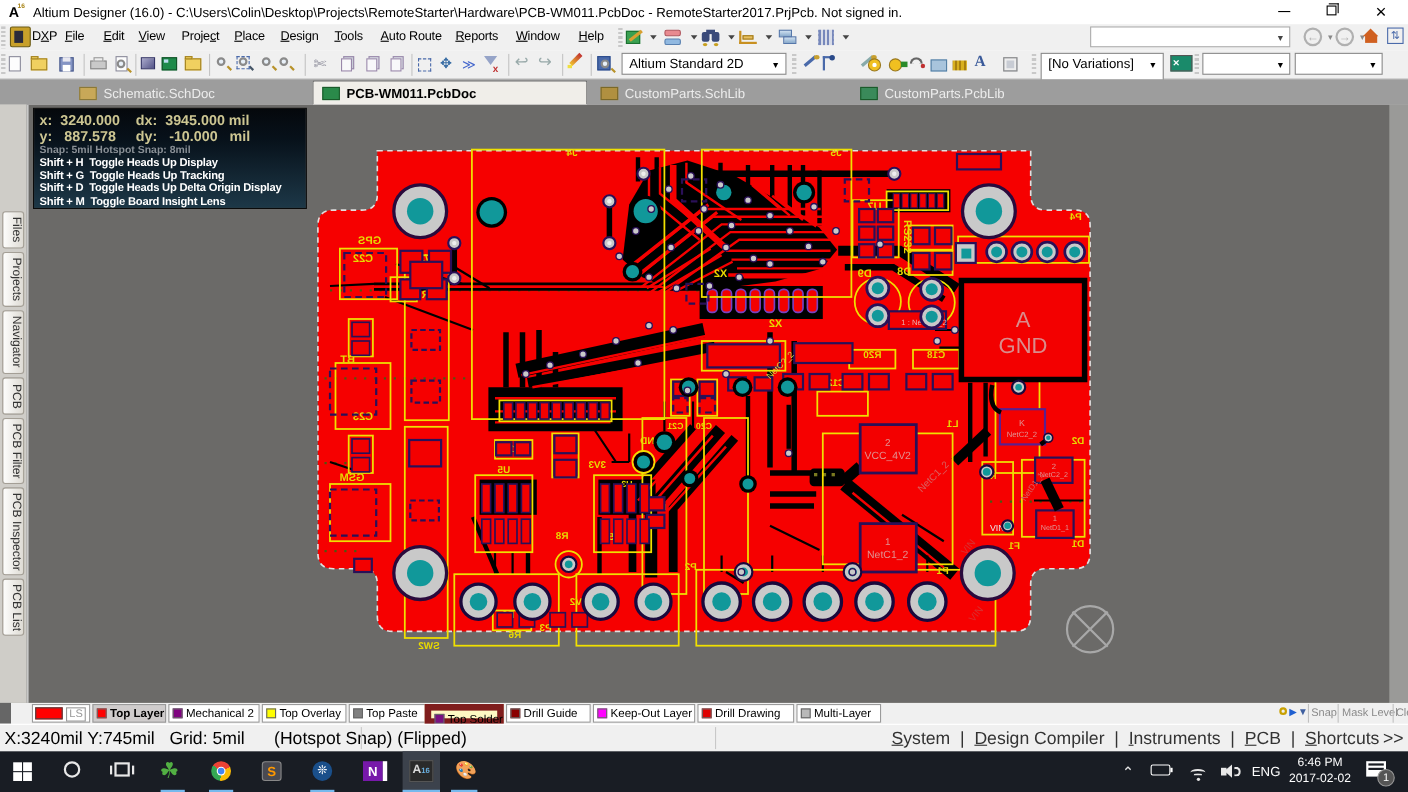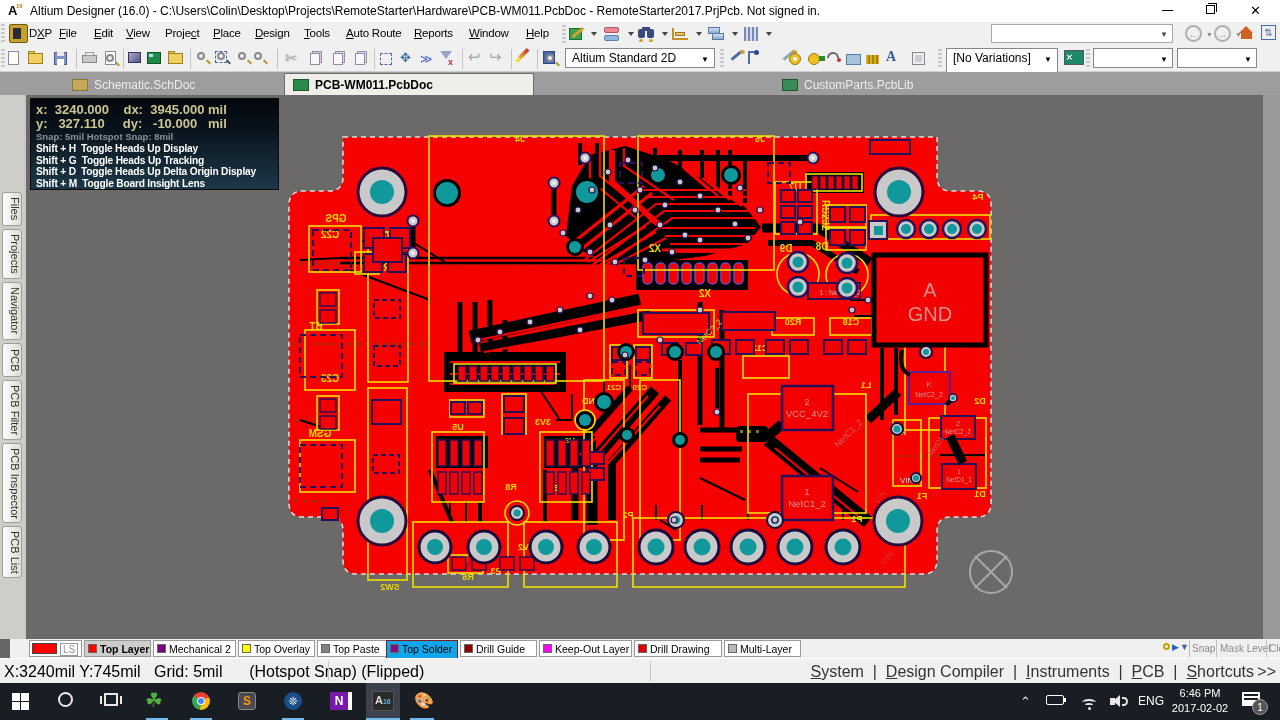--- a/index.html
+++ b/index.html
@@ -507,21 +507,21 @@
     <circle cx="868" cy="300" r="3" fill="#c9c9c9" stroke="#2a1058" stroke-width="1.2"></circle>
     <circle cx="852" cy="310" r="3" fill="#c9c9c9" stroke="#2a1058" stroke-width="1.2"></circle>
     <g stroke="#a8a8a8" fill="none" stroke-width="2">
       <circle cx="991" cy="572" r="21"></circle>
       <path d="M975,556 L1007,588 M1007,556 L975,588"></path>
     </g>
   </svg>
 
 <div style="position:absolute;left:30px;top:98px;width:249px;height:92px;background:linear-gradient(#05080c,#07111a 30%,#1d3848);border:1px solid #0a0a0a;overflow:hidden">
 <div style="position:absolute;left:5px;top:3px;font-size:13px;font-weight:bold;color:#cdc692;white-space:pre">x:  3240.000    dx:  3945.000 mil</div>
-<div style="position:absolute;left:5px;top:17px;font-size:13px;font-weight:bold;color:#cdc692;white-space:pre">y:   327.110     dy:   -10.000   mil</div>
+<div style="position:absolute;left:5px;top:17px;font-size:13px;font-weight:bold;color:#cdc692;white-space:pre">y:   887.578     dy:   -10.000   mil</div>
 <div style="position:absolute;left:5px;top:32px;font-size:9.5px;font-weight:bold;color:#8a9096">Snap: 5mil Hotspot Snap: 8mil</div>
 <div style="position:absolute;left:5px;top:44px;font-size:10.2px;font-weight:bold;color:#fff;line-height:11.6px;white-space:pre;letter-spacing:-0.2px">Shift + H  Toggle Heads Up Display
 Shift + G  Toggle Heads Up Tracking
 Shift + D  Toggle Heads Up Delta Origin Display
 Shift + M  Toggle Board Insight Lens</div>
 </div>
 
 <div class="abs" style="left:0;top:0;width:1280px;height:22px;background:#fff;font-size:12px;color:#000">
  <div style="position:absolute;left:8px;top:3px;width:16px;height:16px;font-weight:bold;font-size:13px;color:#000">A<span style="position:absolute;left:8px;top:0px;font-size:6px;color:#a88418">16</span></div>
  <div style="position:absolute;left:30px;top:4px">Altium Designer (16.0) - C:\Users\Colin\Desktop\Projects\RemoteStarter\Hardware\PCB-WM011.PcbDoc - RemoteStarter2017.PrjPcb. Not signed in.</div>
@@ -665,20 +665,21 @@
     <div style="position:absolute;left:1086px;top:3px;width:4px;height:20px;background:repeating-linear-gradient(#c8c8c8 0 2px,#f0f0f0 2px 4px)"></div>
     <div style="position:absolute;left:1093px;top:2px;width:80px;height:20px;background:#fff;border:1px solid #888"></div>
     <div style="position:absolute;left:1160px;top:9px;font-size:8px">▼</div>
     <div style="position:absolute;left:1177px;top:2px;width:80px;height:20px;background:#fff;border:1px solid #888"></div>
     <div style="position:absolute;left:1244px;top:9px;font-size:8px">▼</div>
   </div>
 
 <div class="abs" style="left:0;top:72px;width:1280px;height:23px;background:#9d9d9d">
  <div style="position:absolute;left:64px;top:2px;height:21px;width:216px;font-size:12px;color:#ececec;padding:4px 8px 0 30px;white-space:nowrap">Schematic.SchDoc<span style="position:absolute;left:8px;top:5px;width:16px;height:12px;background:#c8a858;border:1px solid #8a7838"></span></div>
  <div style="position:absolute;left:284px;top:1px;height:22px;width:250px;background:#f0eee9;color:#000;font-weight:bold;font-size:12px;border:1px solid #6e6e6e;border-bottom:none;border-radius:2px 2px 0 0;padding:4px 8px 0 30px;white-space:nowrap">PCB-WM011.PcbDoc<span style="position:absolute;left:8px;top:5px;width:16px;height:12px;background:#2a8a4a;border:1px solid #1a5a2a"></span></div>
+ <div style="position:absolute;left:538px;top:2px;height:21px;width:232px;font-size:12px;color:#ececec;padding:4px 8px 0 30px;white-space:nowrap">CustomParts.SchLib<span style="position:absolute;left:8px;top:5px;width:16px;height:12px;background:#b09040;border:1px solid #7a6828"></span></div>
  <div style="position:absolute;left:774px;top:2px;height:21px;width:238px;font-size:12px;color:#ececec;padding:4px 8px 0 30px;white-space:nowrap">CustomParts.PcbLib<span style="position:absolute;left:8px;top:5px;width:16px;height:12px;background:#3a8a5a;border:1px solid #1a5a2a"></span></div>
 </div>
 
 <div class="abs" style="left:0;top:95px;width:24px;height:544px;background:#cfcdc8">
     <div style="position:absolute;left:2px;top:97px;width:20px;height:34px;background:linear-gradient(90deg,#fdfdfc,#dedbd4);border:1px solid #a49f96;border-radius:3px;font-size:11px;color:#333;writing-mode:vertical-rl;text-align:center;overflow:hidden">Files</div>
     <div style="position:absolute;left:2px;top:134px;width:20px;height:50px;background:linear-gradient(90deg,#fdfdfc,#dedbd4);border:1px solid #a49f96;border-radius:3px;font-size:11px;color:#333;writing-mode:vertical-rl;text-align:center;overflow:hidden">Projects</div>
     <div style="position:absolute;left:2px;top:187px;width:20px;height:58px;background:linear-gradient(90deg,#fdfdfc,#dedbd4);border:1px solid #a49f96;border-radius:3px;font-size:11px;color:#333;writing-mode:vertical-rl;text-align:center;overflow:hidden">Navigator</div>
     <div style="position:absolute;left:2px;top:248px;width:20px;height:34px;background:linear-gradient(90deg,#fdfdfc,#dedbd4);border:1px solid #a49f96;border-radius:3px;font-size:11px;color:#333;writing-mode:vertical-rl;text-align:center;overflow:hidden">PCB</div>
     <div style="position:absolute;left:2px;top:285px;width:20px;height:60px;background:linear-gradient(90deg,#fdfdfc,#dedbd4);border:1px solid #a49f96;border-radius:3px;font-size:11px;color:#333;writing-mode:vertical-rl;text-align:center;overflow:hidden">PCB Filter</div>
     <div style="position:absolute;left:2px;top:348px;width:20px;height:80px;background:linear-gradient(90deg,#fdfdfc,#dedbd4);border:1px solid #a49f96;border-radius:3px;font-size:11px;color:#333;writing-mode:vertical-rl;text-align:center;overflow:hidden">PCB Inspector</div>
@@ -688,21 +689,21 @@
 
 <div class="abs" style="left:0;top:639px;width:1280px;height:19px;background:#f0f0f0;font-size:12px">
  <div style="position:absolute;left:0px;top:0;width:10px;height:19px;background:#666"></div>
  <div style="position:absolute;left:29px;top:1px;width:53px;height:17px;background:#fff;border:1px solid #9a9a9a"></div>
  <div style="position:absolute;left:32px;top:4px;width:25px;height:11px;background:#ff0000;border:1px solid #444"></div>
  <div style="position:absolute;left:60px;top:4px;border:1px solid #999;padding:0 2px;color:#999;font-size:10px;line-height:11px">LS</div>
  <div style="position:absolute;left:84px;top:1px;width:67px;height:17px;background:#cfcccc;border:1px solid #9a9a9a;font-size:10.5px;font-weight:bold;color:#000;padding:2px 0 0 15px;white-space:nowrap"><span style="position:absolute;left:3px;top:3px;width:9px;height:9px;background:#ff0000;border:1px solid #666"></span>Top Layer</div>
     <div style="position:absolute;left:153px;top:1px;width:83px;height:17px;background:#fff;border:1px solid #9a9a9a;font-size:10.5px;font-weight:normal;color:#000;padding:2px 0 0 15px;white-space:nowrap"><span style="position:absolute;left:3px;top:3px;width:9px;height:9px;background:#800080;border:1px solid #666"></span>Mechanical 2</div>
     <div style="position:absolute;left:238px;top:1px;width:77px;height:17px;background:#fff;border:1px solid #9a9a9a;font-size:10.5px;font-weight:normal;color:#000;padding:2px 0 0 15px;white-space:nowrap"><span style="position:absolute;left:3px;top:3px;width:9px;height:9px;background:#ffff00;border:1px solid #666"></span>Top Overlay</div>
     <div style="position:absolute;left:317px;top:1px;width:77px;height:17px;background:#fff;border:1px solid #9a9a9a;font-size:10.5px;font-weight:normal;color:#000;padding:2px 0 0 15px;white-space:nowrap"><span style="position:absolute;left:3px;top:3px;width:9px;height:9px;background:#808080;border:1px solid #666"></span>Top Paste</div>
-    <div style="position:absolute;left:386px;top:1px;width:72px;height:19px;background:#0ea5e9;border:1px solid #7f1d1d;font-size:10.5px;font-weight:normal;color:#000;padding:2px 0 0 15px;white-space:nowrap"><span style="position:absolute;left:3px;top:3px;width:9px;height:9px;background:#7a1282;border:1px solid #666"></span>Top Solder</div>
+    <div style="position:absolute;left:386px;top:1px;width:72px;height:19px;background:#fef9c3;border:6px solid #7f1d1d;font-size:10.5px;font-weight:normal;color:#000;padding:2px 0 0 15px;white-space:nowrap"><span style="position:absolute;left:3px;top:3px;width:9px;height:9px;background:#7a1282;border:1px solid #666"></span>Top Solder</div>
     <div style="position:absolute;left:460px;top:1px;width:77px;height:17px;background:#fff;border:1px solid #9a9a9a;font-size:10.5px;font-weight:normal;color:#000;padding:2px 0 0 15px;white-space:nowrap"><span style="position:absolute;left:3px;top:3px;width:9px;height:9px;background:#8b0000;border:1px solid #666"></span>Drill Guide</div>
     <div style="position:absolute;left:539px;top:1px;width:93px;height:17px;background:#fff;border:1px solid #9a9a9a;font-size:10.5px;font-weight:normal;color:#000;padding:2px 0 0 15px;white-space:nowrap"><span style="position:absolute;left:3px;top:3px;width:9px;height:9px;background:#ff00ff;border:1px solid #666"></span>Keep-Out Layer</div>
     <div style="position:absolute;left:634px;top:1px;width:88px;height:17px;background:#fff;border:1px solid #9a9a9a;font-size:10.5px;font-weight:normal;color:#000;padding:2px 0 0 15px;white-space:nowrap"><span style="position:absolute;left:3px;top:3px;width:9px;height:9px;background:#e00000;border:1px solid #666"></span>Drill Drawing</div>
     <div style="position:absolute;left:724px;top:1px;width:77px;height:17px;background:#fff;border:1px solid #9a9a9a;font-size:10.5px;font-weight:normal;color:#000;padding:2px 0 0 15px;white-space:nowrap"><span style="position:absolute;left:3px;top:3px;width:9px;height:9px;background:#b8b8b8;border:1px solid #666"></span>Multi-Layer</div>
  <div style="position:absolute;left:1163px;top:4px;width:7px;height:7px;border:2px solid #c8a000;border-radius:50%"></div>
     <div style="position:absolute;left:1172px;top:3px;font-size:9px;color:#2060d0">▶</div>
     <div style="position:absolute;left:1180px;top:3px;font-size:9px;color:#4060a0">▼</div>
     <div style="position:absolute;left:1189px;top:1px;width:1px;height:17px;background:#c0c0c0"></div>
     <div style="position:absolute;left:1192px;top:4px;font-size:10px;color:#8a8a8a">Snap</div>
     <div style="position:absolute;left:1216px;top:1px;width:1px;height:17px;background:#c0c0c0"></div>

